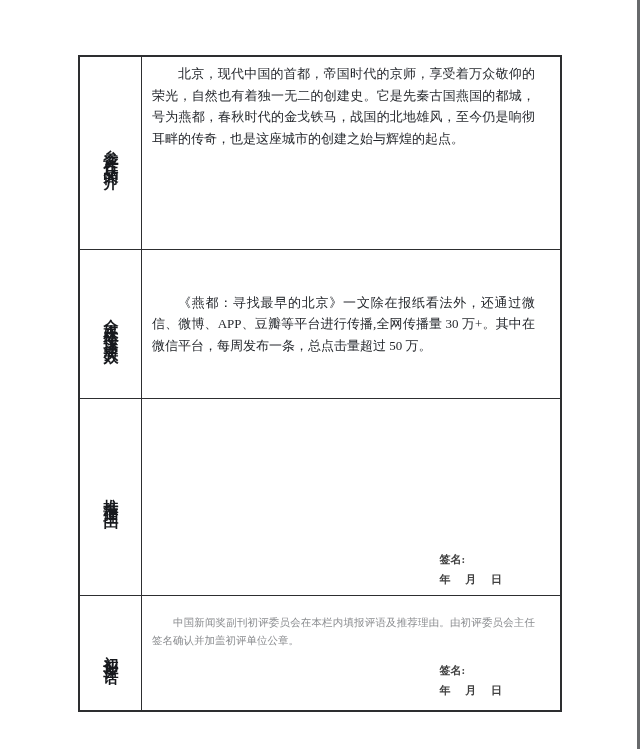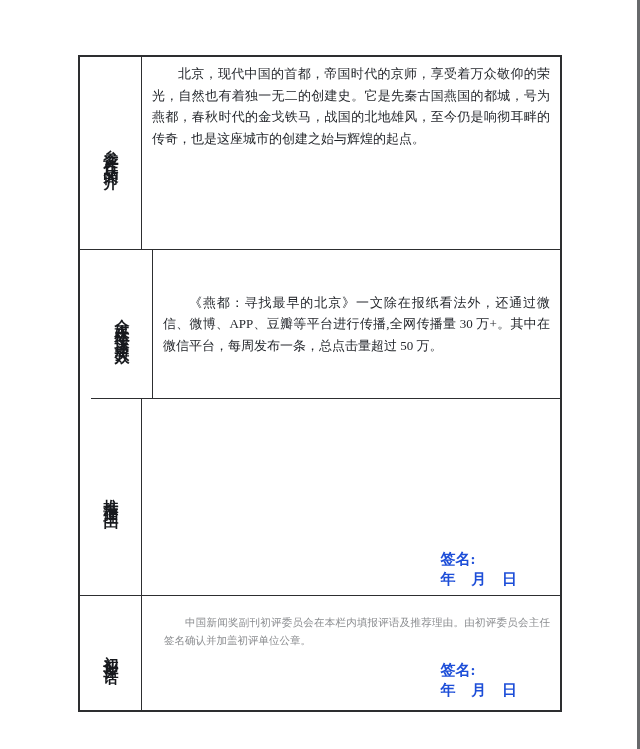--- a/index.html
+++ b/index.html
@@ -31,23 +31,23 @@
     background: #ffffff;
     display: flex;
     flex-direction: column;
   }
   .row {
     display: flex;
     border-bottom: 1.5px solid #2d2e30;
   }
   .row:last-child { border-bottom: none; }
   .row-intro   { height: 192px; }
-  .row-media   { height: 148px; margin-left: 11px; }
+  .row-media   { height: 148px; }
   .row-reco    { height: 196px; }
-  .row-review  { height: 114px; gap: 12px; }
+  .row-review  { height: 114px; }
   .label-cell {
     width: 61px;
     min-width: 61px;
     border-right: 1.5px solid #2d2e30;
     display: flex;
     align-items: center;
     justify-content: center;
   }
   .label-text {
     writing-mode: vertical-rl;
@@ -55,21 +55,21 @@
     font-weight: bold;
     font-size: 15px;
     letter-spacing: 5px;
     color: #17191d;
     font-family: "Liberation Serif", "DejaVu Serif", serif;
   }
   .content-cell {
     flex: 1;
     display: flex;
     flex-direction: column;
-    padding: 6px 10px 6px 10px;
+    padding: 6px 25px 6px 10px;
     font-size: 13px;
     line-height: 21.5px;
     color: #1f2227;
     text-align: justify;
     align-items: center;
   }
   .content-cell p {
     margin: 0;
     text-indent: 2em;
   }
@@ -79,23 +79,23 @@
     line-height: 18px;
     color: #8b8d90;
     margin-top: 12px !important;
   }
   .sign-block {
     margin-top: auto;
     align-self: flex-end;
     margin-right: 33px;
     text-align: left;
     font-weight: bold;
-    font-size: 15px;
+    font-size: 11px;
     line-height: 20px;
-    color: #1d4ed8;
+    color: #404040;
   }
   .sign-block .date { word-spacing: 12px; }
   .row-review .sign-block { margin-bottom: 4px; }
 </style>
 </head>
 <body>
 
 <div class="page-edge"></div>
 
 <div class="form-table">

